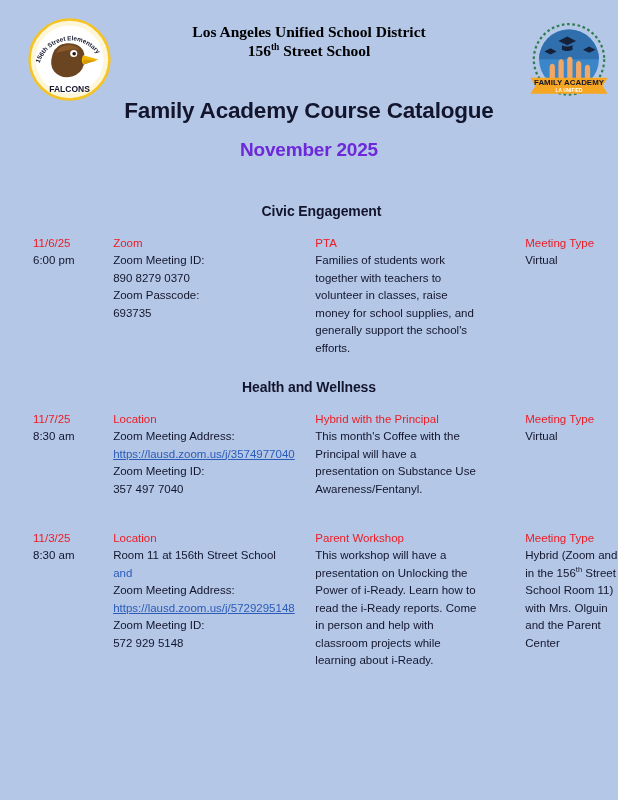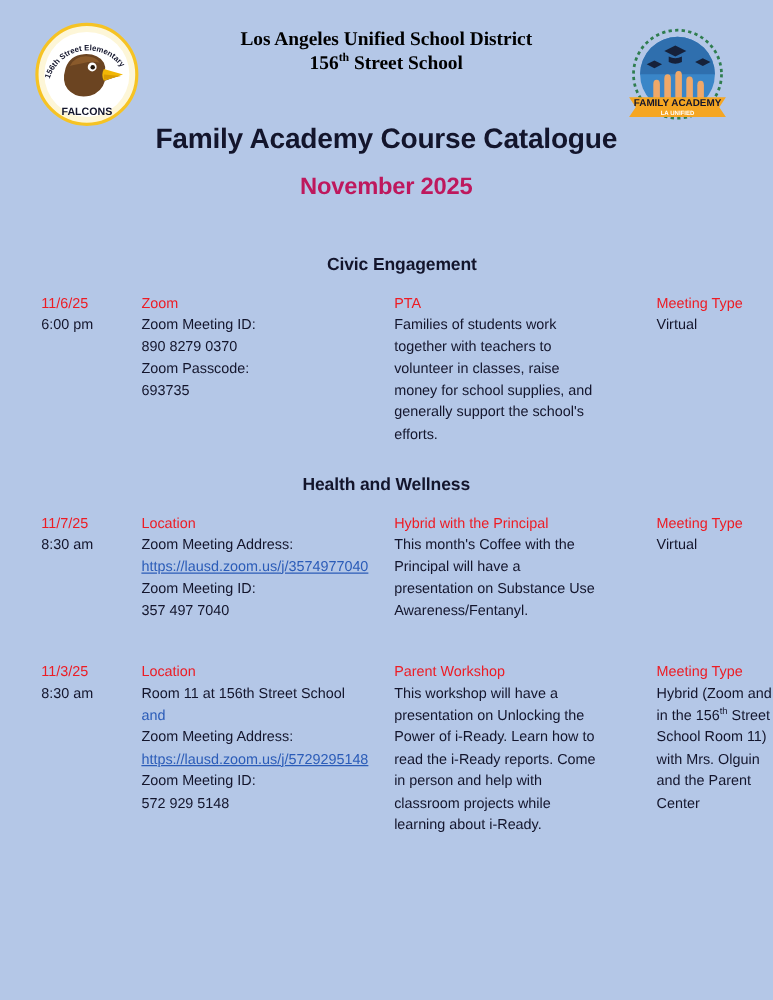--- a/index.html
+++ b/index.html
@@ -50,35 +50,35 @@
     color: #13152c;
   }
   .month-title {
     position: absolute;
     left: 0;
     right: 0;
     top: 139px;
     text-align: center;
     font-size: 19px;
     font-weight: bold;
-    color: #be185d;
+    color: #6d28d9;
     letter-spacing: -0.2px;
   }
 
   
   .logo-left {
     position: absolute;
     left: 27px;
     top: 17px;
     width: 85px;
     height: 85px;
   }
   .logo-right {
     position: absolute;
-    left: 497px;
+    left: 524px;
     top: 18px;
     width: 90px;
     height: 88px;
   }
 
   
   .section-heading {
     text-align: center;
     font-size: 14px;
     font-weight: bold;

